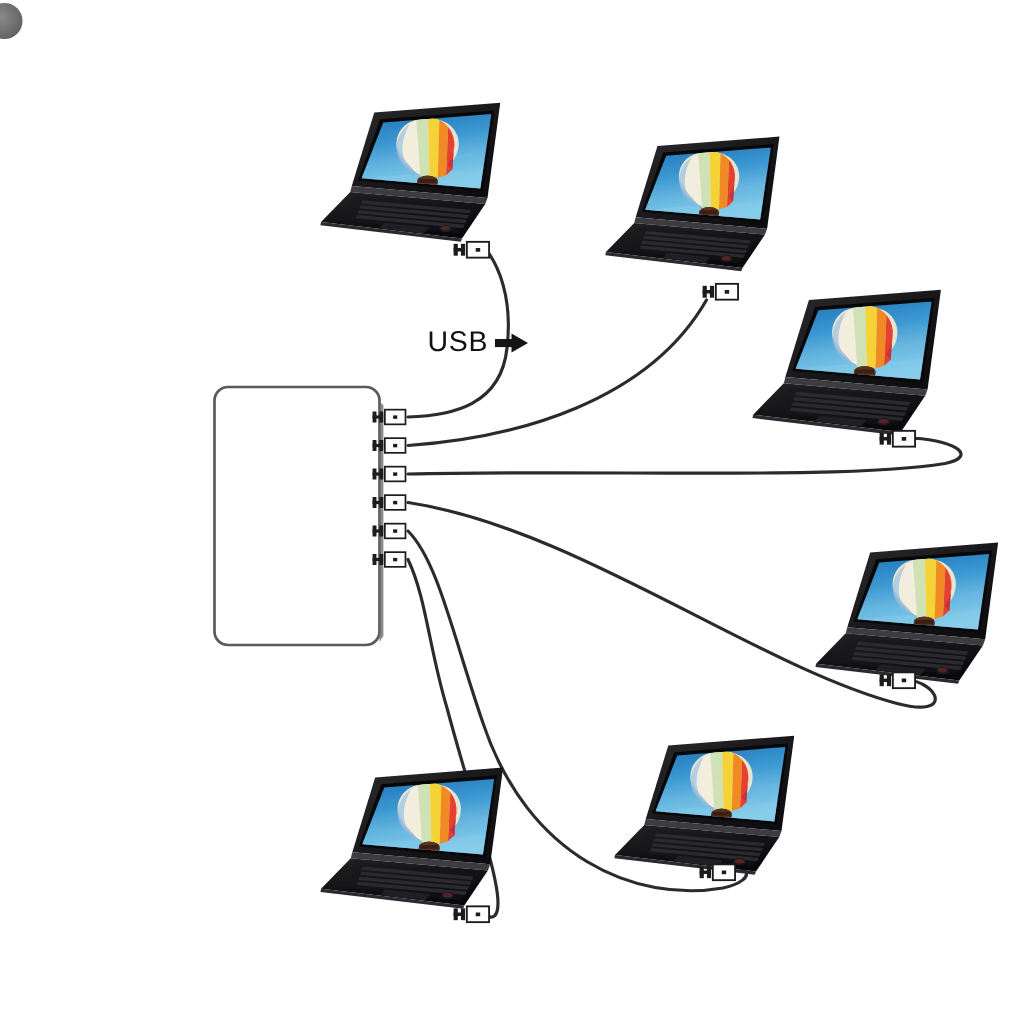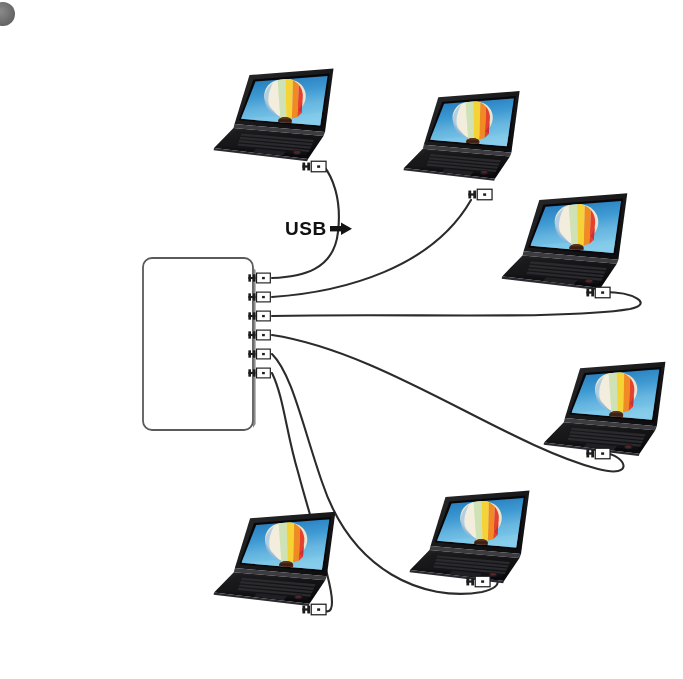--- a/index.html
+++ b/index.html
@@ -21,21 +21,21 @@
     position: absolute;
     left: 0;
     top: 0;
     width: 683px;
     height: 679px;
   }
   .usb-label {
     position: absolute;
     font-family: "Liberation Sans", sans-serif;
     font-size: 19px;
-    font-weight: 700;
+    font-weight: 400;
     letter-spacing: 0.5px;
     color: #111111;
     white-space: nowrap;
     user-select: none;
   }
 </style>
 </head>
 <body>
 
 <div id="stage">

